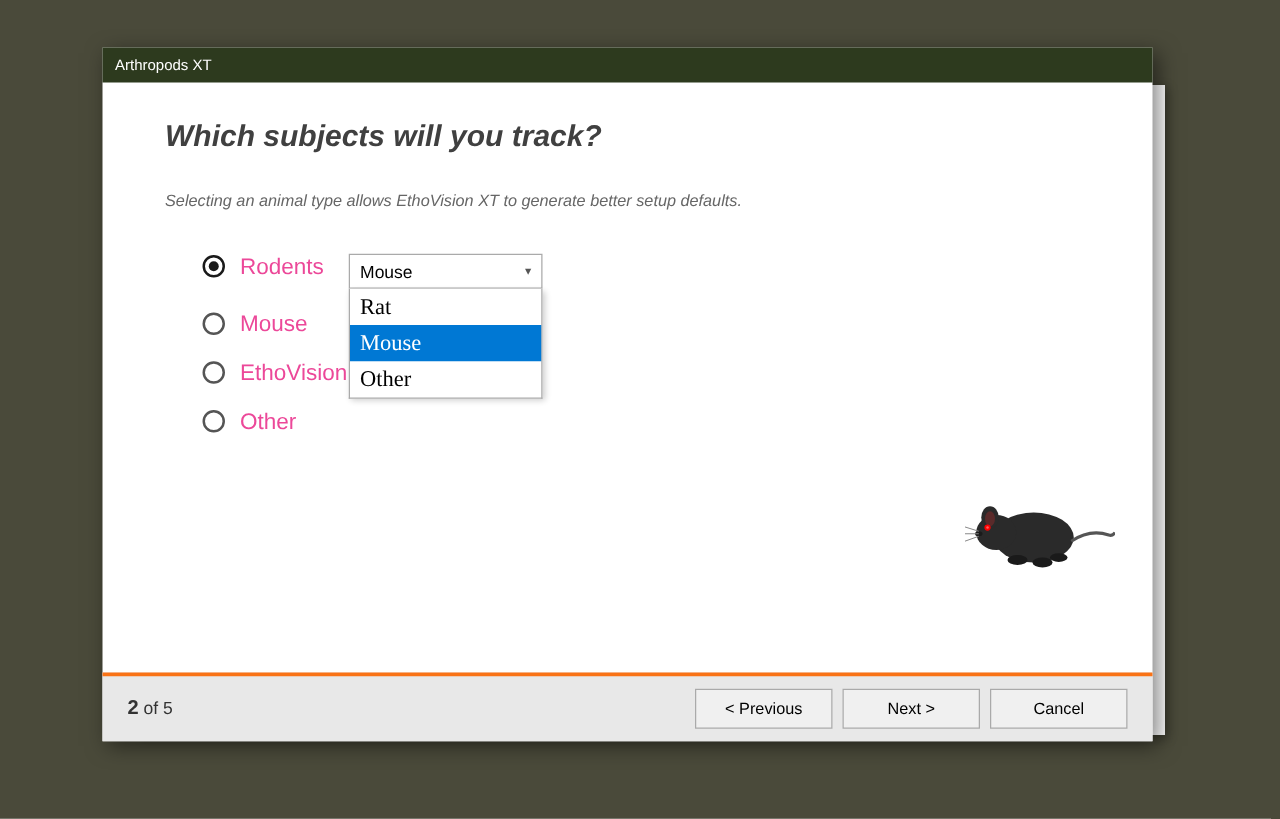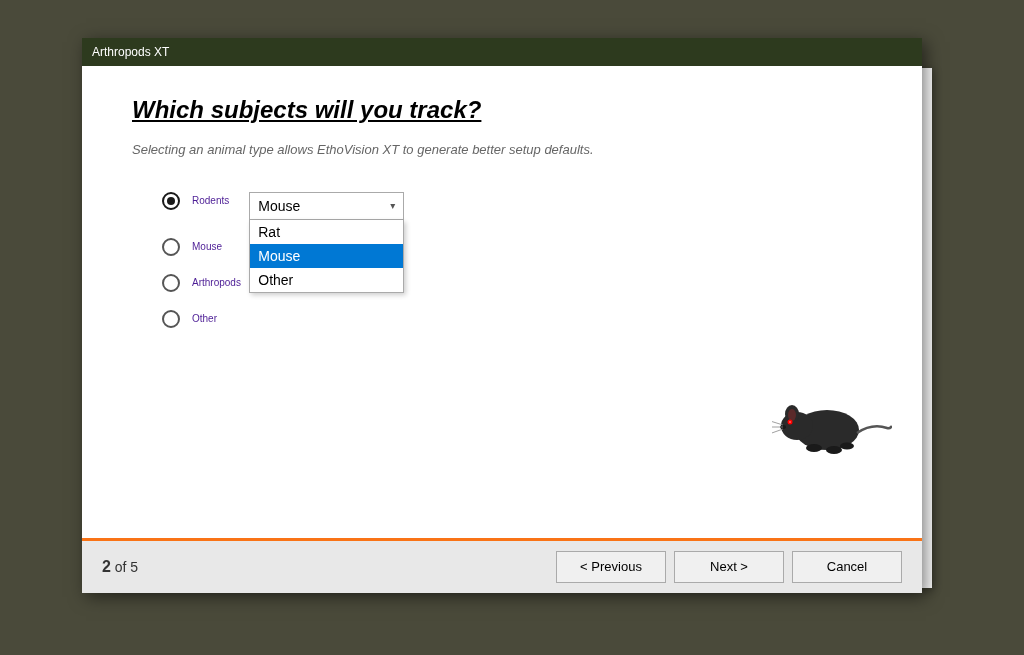--- a/index.html
+++ b/index.html
@@ -59,26 +59,25 @@
 
     
     .content-area {
       flex: 1;
       padding: 30px 50px 20px 50px;
       position: relative;
       overflow: hidden;
     }
 
     .page-title {
-      color: #000000;
+      color: #404040;
       font-size: 24px;
       font-style: italic;
       font-weight: bold;
-      margin-bottom: 18px;
-      text-decoration: underline;
+      margin-bottom: 29px;
     }
 
     .subtitle {
       color: #666666;
       font-size: 13px;
       font-style: italic;
       margin-bottom: 35px;
       margin-top: 12px;
     }
 
@@ -113,22 +112,22 @@
 
     .radio-circle.checked::after {
       content: '';
       width: 8px;
       height: 8px;
       border-radius: 50%;
       background: #1a1a1a;
     }
 
     .radio-label {
-      font-size: 10px;
-      color: #4c1d95;
+      font-size: 18px;
+      color: #ec4899;
     }
 
     
     .dropdown-wrapper {
       position: relative;
       display: inline-block;
     }
 
     .dropdown-button {
       width: 155px;
@@ -155,22 +154,23 @@
       width: 155px;
       background: #ffffff;
       border: 1px solid #aaa;
       border-top: none;
       z-index: 100;
       box-shadow: 2px 2px 5px rgba(0,0,0,0.2);
     }
 
     .dropdown-item {
       padding: 4px 8px;
-      font-size: 14px;
+      font-size: 18px;
       cursor: pointer;
+      font-family: Liberation Serif, serif;
     }
 
     .dropdown-item.selected {
       background: #0078d4;
       color: #ffffff;
     }
 
     
     .mouse-illustration {
       position: absolute;
@@ -262,21 +262,21 @@
           </div>
         </div>
 
         <div class="radio-option">
           <div class="radio-circle"></div>
           <span class="radio-label">Mouse</span>
         </div>
 
         <div class="radio-option">
           <div class="radio-circle"></div>
-          <span class="radio-label">Arthropods</span>
+          <span class="radio-label">EthoVision</span>
         </div>
 
         <div class="radio-option">
           <div class="radio-circle"></div>
           <span class="radio-label">Other</span>
         </div>
       </div>
 
       <div class="mouse-illustration">
         <svg viewBox="0 0 120 70" width="120" height="70" xmlns="http://www.w3.org/2000/svg">

